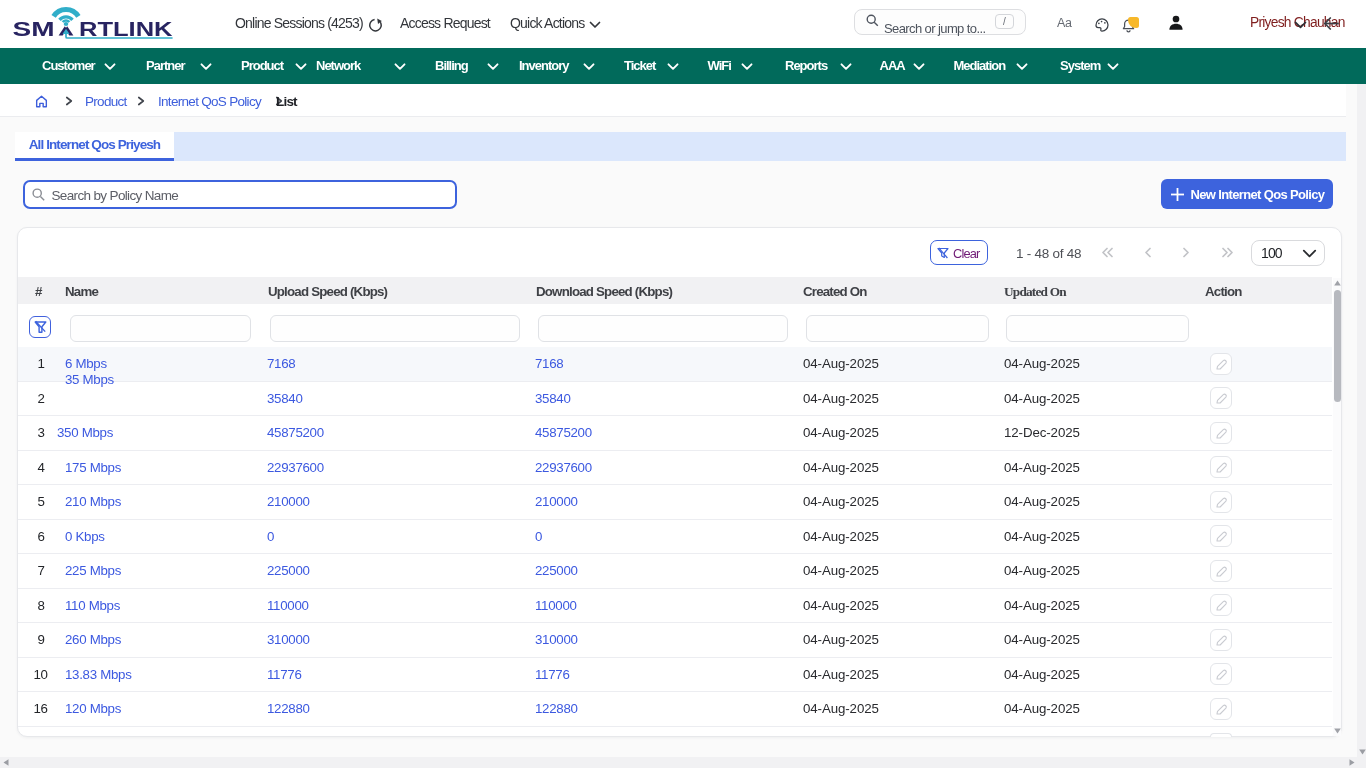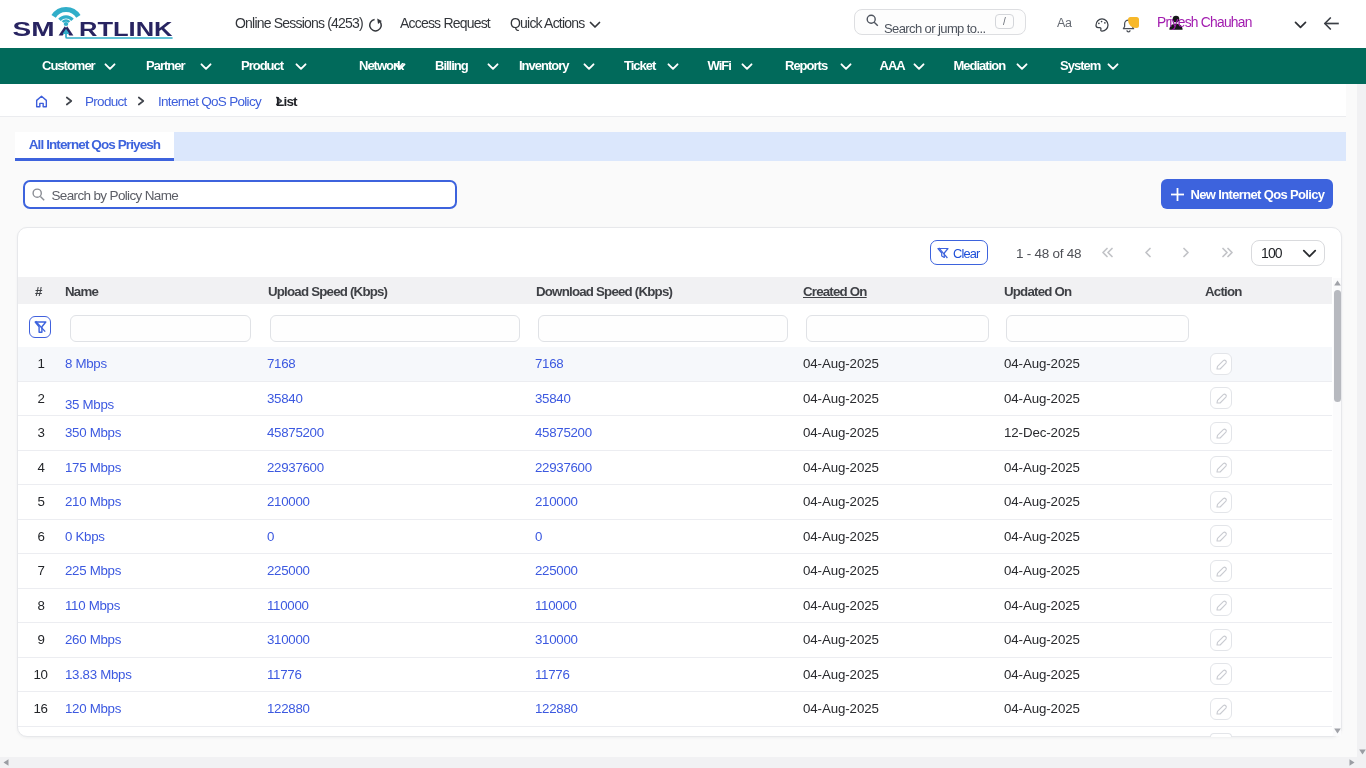--- a/index.html
+++ b/index.html
@@ -70,34 +70,34 @@
 </svg>
 <svg class="abs" style="left:1121.5px;top:18.5px;" width="13" height="14" viewBox="0 0 16 18">
   <path d="M8 1.5 c -3 0 -5 2.2 -5 5 v 3.2 l -1.6 2.8 h 13.2 L 13 9.7 V 6.5 c 0 -2.8 -2 -5 -5 -5 Z" stroke="#4a4f57" stroke-width="1.6" fill="none" stroke-linejoin="round"></path>
   <path d="M6 14.5 a 2 2 0 0 0 4 0" stroke="#4a4f57" stroke-width="1.6" fill="none"></path>
 </svg>
 <div class="abs" style="left:1127.5px;top:17px;width:11px;height:11px;background:#f7b82a;border-radius:2.5px 2.5px 2.5px 8px;"></div>
 <svg class="abs" style="left:1167px;top:14px;" width="18" height="18" viewBox="0 0 21 21">
   <circle cx="10.5" cy="5.8" r="3.9" fill="#17181a"></circle>
   <path d="M2.8 18.5 c 0 -4.6 3.4 -7 7.7 -7 s 7.7 2.4 7.7 7 Z" fill="#17181a"></path>
 </svg>
-<span class="abs" style="left:1157px;top:15px;font-size:13.8px;color:#a21caf;font-weight:500;letter-spacing:-0.75px;">Priyesh Chauhan</span>
+<span class="abs" style="left:1250px;top:15px;font-size:13.8px;color:#7f1d1d;font-weight:500;letter-spacing:-0.75px;">Priyesh Chauhan</span>
 <svg class="abs" style="left:1294px;top:20.5px;" width="13" height="8" viewBox="0 0 13 8">
   <polyline points="1.5,1.3 6.5,6.3 11.5,1.3" stroke="#2e3136" stroke-width="1.7" fill="none" stroke-linecap="round" stroke-linejoin="round"></polyline>
 </svg>
 <svg class="abs" style="left:1323px;top:17px;" width="17" height="13" viewBox="0 0 17 13">
   <line x1="1.8" y1="6.5" x2="15.8" y2="6.5" stroke="#3b3f46" stroke-width="1.7"></line>
   <polyline points="7.3,1 1.8,6.5 7.3,12" stroke="#3b3f46" stroke-width="1.7" fill="none" stroke-linejoin="round" stroke-linecap="round"></polyline>
 </svg>
 
 <div class="abs" style="left:0;top:48px;width:1366px;height:36px;background:#016a5b;"></div>
 <span class="nav-t" style="left:42px;">Customer</span>
 <span class="nav-t" style="left:146px;">Partner</span>
 <span class="nav-t" style="left:241px;">Product</span>
-<span class="nav-t" style="left:316px;margin-left:43px;">Network</span>
+<span class="nav-t" style="left:316px;">Network</span>
 <span class="nav-t" style="left:435px;">Billing</span>
 <span class="nav-t" style="left:519px;">Inventory</span>
 <span class="nav-t" style="left:624px;">Ticket</span>
 <span class="nav-t" style="left:707.5px;">WiFi</span>
 <span class="nav-t" style="left:785px;">Reports</span>
 <span class="nav-t" style="left:879.5px;">AAA</span>
 <span class="nav-t" style="left:953.5px;">Mediation</span>
 <span class="nav-t" style="left:1060px;">System</span>
 <svg class="nav-c" style="left:103.5px;" width="12" height="8" viewBox="0 0 12 8">
     <polyline points="1.5,1.3 6,5.8 10.5,1.3" stroke="#fff" stroke-width="1.9" fill="none" stroke-linecap="round" stroke-linejoin="round"></polyline>
@@ -172,21 +172,21 @@
 </svg>
 <span class="abs" style="left:1190.5px;top:187px;font-size:13px;font-weight:bold;color:#fff;letter-spacing:-0.65px;">New Internet Qos Policy</span>
 
 <div class="abs" style="left:17px;top:227px;width:1325px;height:510px;background:#fff;border:1px solid #e7e8eb;border-radius:10px;box-shadow:0 1px 3px rgba(20,30,60,0.05);"></div>
 
 <div class="abs" style="left:930px;top:240px;width:58px;height:25px;border:1.2px solid #3d63dd;border-radius:7px;background:#fff;"></div>
 <svg class="abs" style="left:937px;top:247px;" width="12" height="12" viewBox="0 0 12 12">
   <path d="M1 1.5 H11 L7.3 6 V10.5 L4.7 9 V6 Z" stroke="#3d63dd" stroke-width="1.2" fill="none" stroke-linejoin="round"></path>
   <line x1="1.8" y1="0.8" x2="10.4" y2="11" stroke="#3d63dd" stroke-width="1.2"></line>
 </svg>
-<span class="abs" style="left:953px;top:246px;font-size:12.8px;color:#1d4ed8;font-weight:500;letter-spacing:-0.8px;">Clear</span>
+<span class="abs" style="left:953px;top:246px;font-size:12.8px;color:#701a75;font-weight:500;letter-spacing:-0.8px;">Clear</span>
 <span class="abs" style="left:1016px;top:245.5px;font-size:13.5px;color:#4e5056;letter-spacing:-0.25px;">1 - 48 of 48</span>
 <svg class="abs" style="left:1100.5px;top:247px;" width="13" height="11" viewBox="0 0 13 11">
   <polyline points="6,1.5 2,5.5 6,9.5" stroke="#c2c3c7" stroke-width="1.7" fill="none" stroke-linecap="round" stroke-linejoin="round"></polyline>
   <polyline points="11,1.5 7,5.5 11,9.5" stroke="#c2c3c7" stroke-width="1.7" fill="none" stroke-linecap="round" stroke-linejoin="round"></polyline>
 </svg>
 <svg class="abs" style="left:1143.5px;top:247px;" width="8" height="11" viewBox="0 0 8 11">
   <polyline points="6,1.5 2,5.5 6,9.5" stroke="#c2c3c7" stroke-width="1.7" fill="none" stroke-linecap="round" stroke-linejoin="round"></polyline>
 </svg>
 <svg class="abs" style="left:1182px;top:247px;" width="8" height="11" viewBox="0 0 8 11">
   <polyline points="2,1.5 6,5.5 2,9.5" stroke="#c2c3c7" stroke-width="1.7" fill="none" stroke-linecap="round" stroke-linejoin="round"></polyline>
@@ -199,63 +199,63 @@
 <span class="abs" style="left:1261px;top:245px;font-size:14px;color:#1e2024;letter-spacing:-0.9px;">100</span>
 <svg class="abs" style="left:1301.5px;top:248.5px;" width="15" height="10" viewBox="0 0 15 10">
   <polyline points="1.8,1.6 7.5,7.4 13.2,1.6" stroke="#2a2c30" stroke-width="1.8" fill="none" stroke-linecap="round" stroke-linejoin="round"></polyline>
 </svg>
 
 <div class="abs" style="left:18px;top:277px;width:1314px;height:27px;background:#f1f1f3;"></div>
 <span class="hcell" style="left:35px;top:284px;">#</span>
 <span class="hcell" style="left:65px;top:284px;">Name</span>
 <span class="hcell" style="left:268px;top:284px;">Upload Speed (Kbps)</span>
 <span class="hcell" style="left:536px;top:284px;">Download Speed (Kbps)</span>
-<span class="hcell" style="left:803px;top:284px;text-decoration:underline;">Created On</span>
-<span class="hcell" style="left:1004px;top:284px;">Updated On</span>
+<span class="hcell" style="left:803px;top:284px;">Created On</span>
+<span class="hcell" style="left:1004px;top:284px;font-family:Liberation Serif, serif;">Updated On</span>
 <span class="hcell" style="left:1205px;top:284px;">Action</span>
 
 <div class="abs" style="left:29px;top:315.5px;width:22px;height:22px;border:1.5px solid #4161dd;border-radius:6px;background:#fff;display:flex;align-items:center;justify-content:center;">
   <svg width="13" height="14" viewBox="0 0 13 14">
     <path d="M1.2 2 H11.8 L7.9 6.8 V12.3 L5.1 12.3 V6.8 Z" stroke="#3d63dd" stroke-width="1.4" fill="none" stroke-linejoin="round"></path>
     <line x1="1.6" y1="1.2" x2="11.2" y2="11.6" stroke="#3d63dd" stroke-width="1.4"></line>
   </svg>
 </div>
 <div class="f-inp" style="left:70px;width:181px;"></div>
 <div class="f-inp" style="left:270px;width:250px;"></div>
 <div class="f-inp" style="left:537.5px;width:250px;"></div>
 <div class="f-inp" style="left:806px;width:183px;"></div>
 <div class="f-inp" style="left:1006px;width:183px;"></div>
 
 <div class="abs" style="left:18px;top:347.0px;width:1314px;height:34.5px;background:#f6f8fb;border-bottom:1px solid #ecedf1;"></div>
 <span class="cell rnum" style="left:37.5px;top:356.2px;">1</span>
-<span class="cell lnk" style="left:65px;top:356.2px;">8 Mbps</span>
+<span class="cell lnk" style="left:65px;top:356.2px;">6 Mbps</span>
 <span class="cell lnk" style="left:267px;top:356.2px;">7168</span>
 <span class="cell lnk" style="left:535px;top:356.2px;">7168</span>
 <span class="cell dt" style="left:803px;top:356.2px;">04-Aug-2025</span>
 <span class="cell dt" style="left:1004px;top:356.2px;">04-Aug-2025</span>
 <div class="editbtn" style="top:352.5px;">
     <svg width="14" height="14" viewBox="0 0 14 14">
       <path d="M3 11.9 L3.5 9.4 L9.3 3.6 A 1.85 1.85 0 0 1 11.9 6.2 L6.1 12 Z" stroke="#c9cbd1" stroke-width="1.1" fill="none" stroke-linejoin="round"></path>
     </svg>
   </div>
 <div class="abs" style="left:18px;top:381.5px;width:1314px;height:34.5px;border-bottom:1px solid #ecedf1;"></div>
 <span class="cell rnum" style="left:37.5px;top:390.7px;">2</span>
-<span class="cell lnk" style="left:65px;top:397px;">35 Mbps</span>
+<span class="cell lnk" style="left:65px;top:372px;">35 Mbps</span>
 <span class="cell lnk" style="left:267px;top:390.7px;">35840</span>
 <span class="cell lnk" style="left:535px;top:390.7px;">35840</span>
 <span class="cell dt" style="left:803px;top:390.7px;">04-Aug-2025</span>
 <span class="cell dt" style="left:1004px;top:390.7px;">04-Aug-2025</span>
 <div class="editbtn" style="top:387.0px;">
     <svg width="14" height="14" viewBox="0 0 14 14">
       <path d="M3 11.9 L3.5 9.4 L9.3 3.6 A 1.85 1.85 0 0 1 11.9 6.2 L6.1 12 Z" stroke="#c9cbd1" stroke-width="1.1" fill="none" stroke-linejoin="round"></path>
     </svg>
   </div>
 <div class="abs" style="left:18px;top:416.0px;width:1314px;height:34.5px;border-bottom:1px solid #ecedf1;"></div>
 <span class="cell rnum" style="left:37.5px;top:425.2px;">3</span>
-<span class="cell lnk" style="left:65px;top:425.2px;">350 Mbps</span>
+<span class="cell lnk" style="left:57px;top:425.2px;">350 Mbps</span>
 <span class="cell lnk" style="left:267px;top:425.2px;">45875200</span>
 <span class="cell lnk" style="left:535px;top:425.2px;">45875200</span>
 <span class="cell dt" style="left:803px;top:425.2px;">04-Aug-2025</span>
 <span class="cell dt" style="left:1004px;top:425.2px;">12-Dec-2025</span>
 <div class="editbtn" style="top:421.5px;">
     <svg width="14" height="14" viewBox="0 0 14 14">
       <path d="M3 11.9 L3.5 9.4 L9.3 3.6 A 1.85 1.85 0 0 1 11.9 6.2 L6.1 12 Z" stroke="#c9cbd1" stroke-width="1.1" fill="none" stroke-linejoin="round"></path>
     </svg>
   </div>
 <div class="abs" style="left:18px;top:450.5px;width:1314px;height:34.5px;border-bottom:1px solid #ecedf1;"></div>

